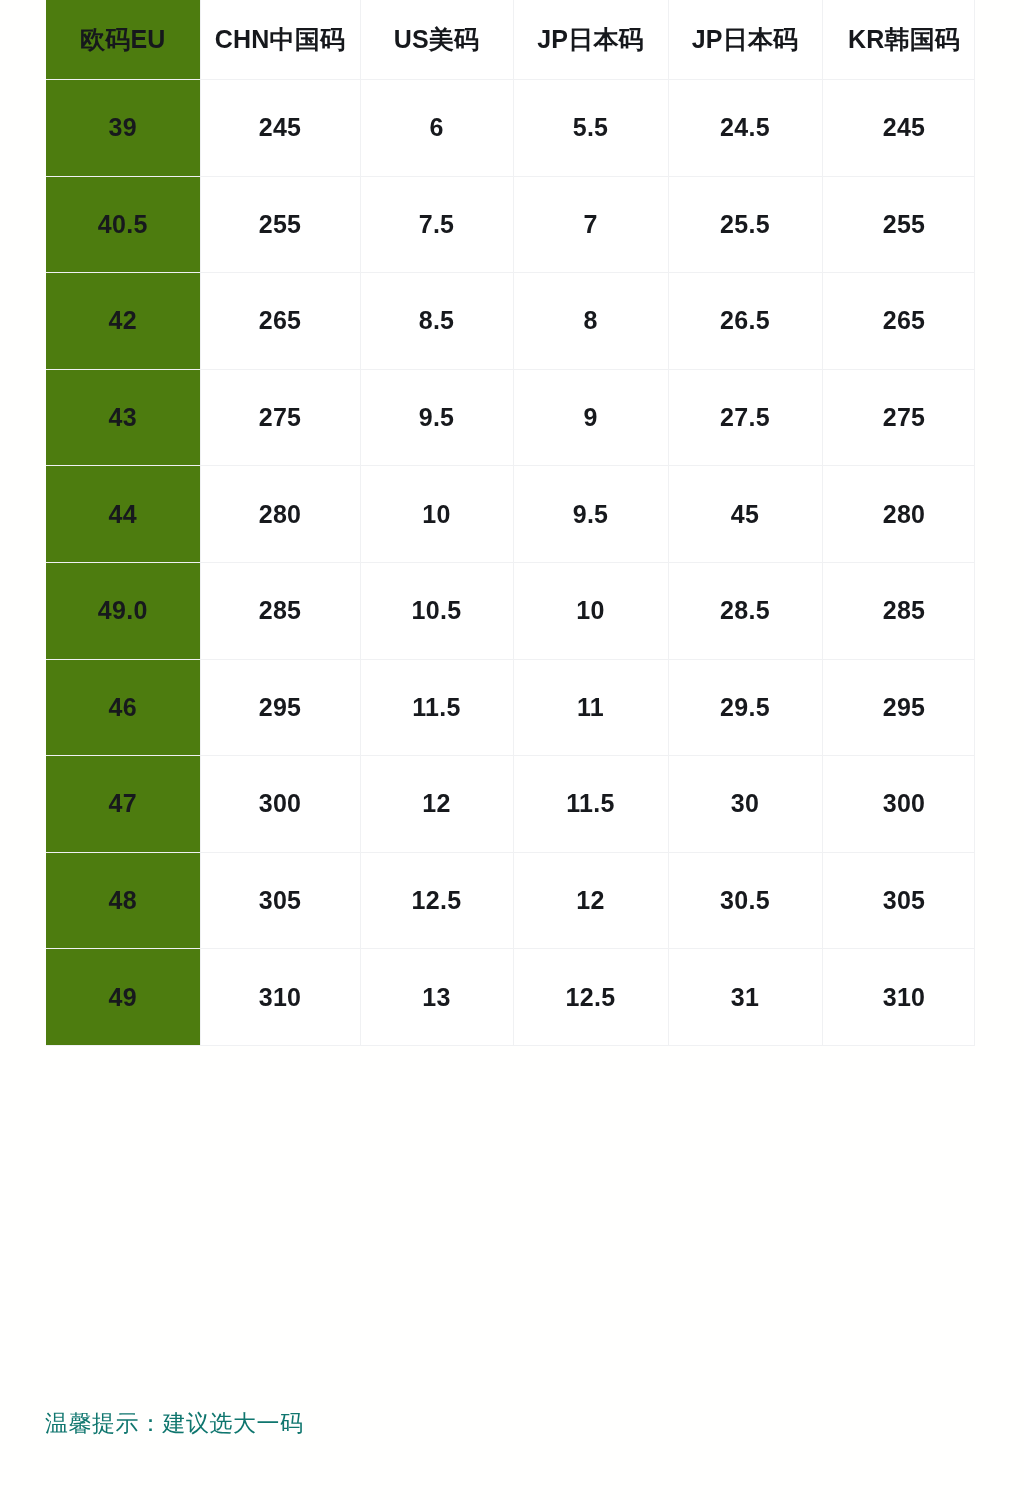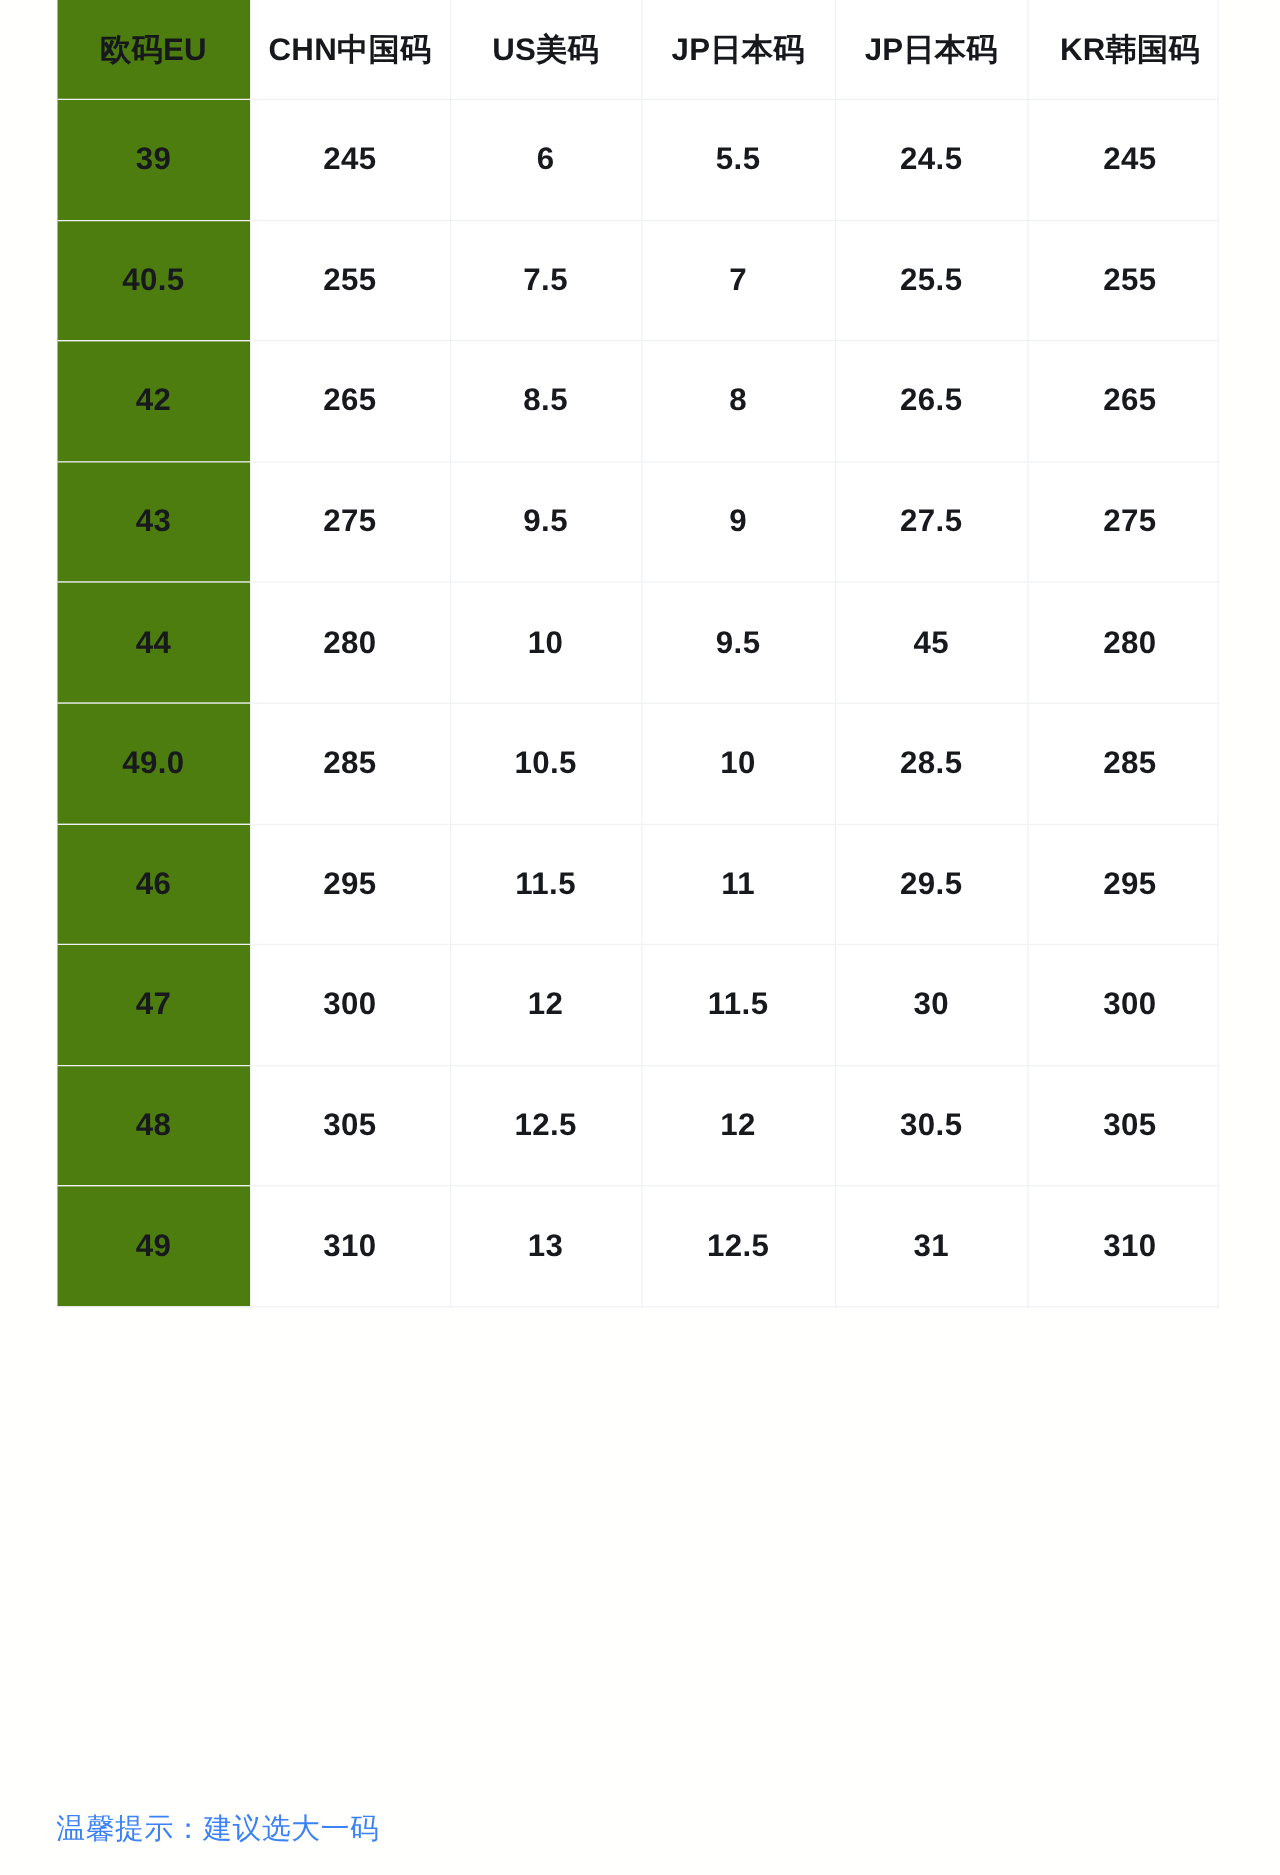--- a/index.html
+++ b/index.html
@@ -72,24 +72,24 @@
   
   .size-table th.col-first,
   .size-table td.col-first {
     background: #4d7c0f;
     text-align: center;
   }
 
   .note {
     position: absolute;
     left: 45px;
-    top: 1447px;
+    top: 1408px;
     font-size: 23px;
     font-weight: 400;
-    color: #3b82f6;
+    color: #0f766e;
     letter-spacing: 0.5px;
     white-space: nowrap;
   }
 </style>
 </head>
 <body>
 
 <div class="page">
 
   <table class="size-table">

